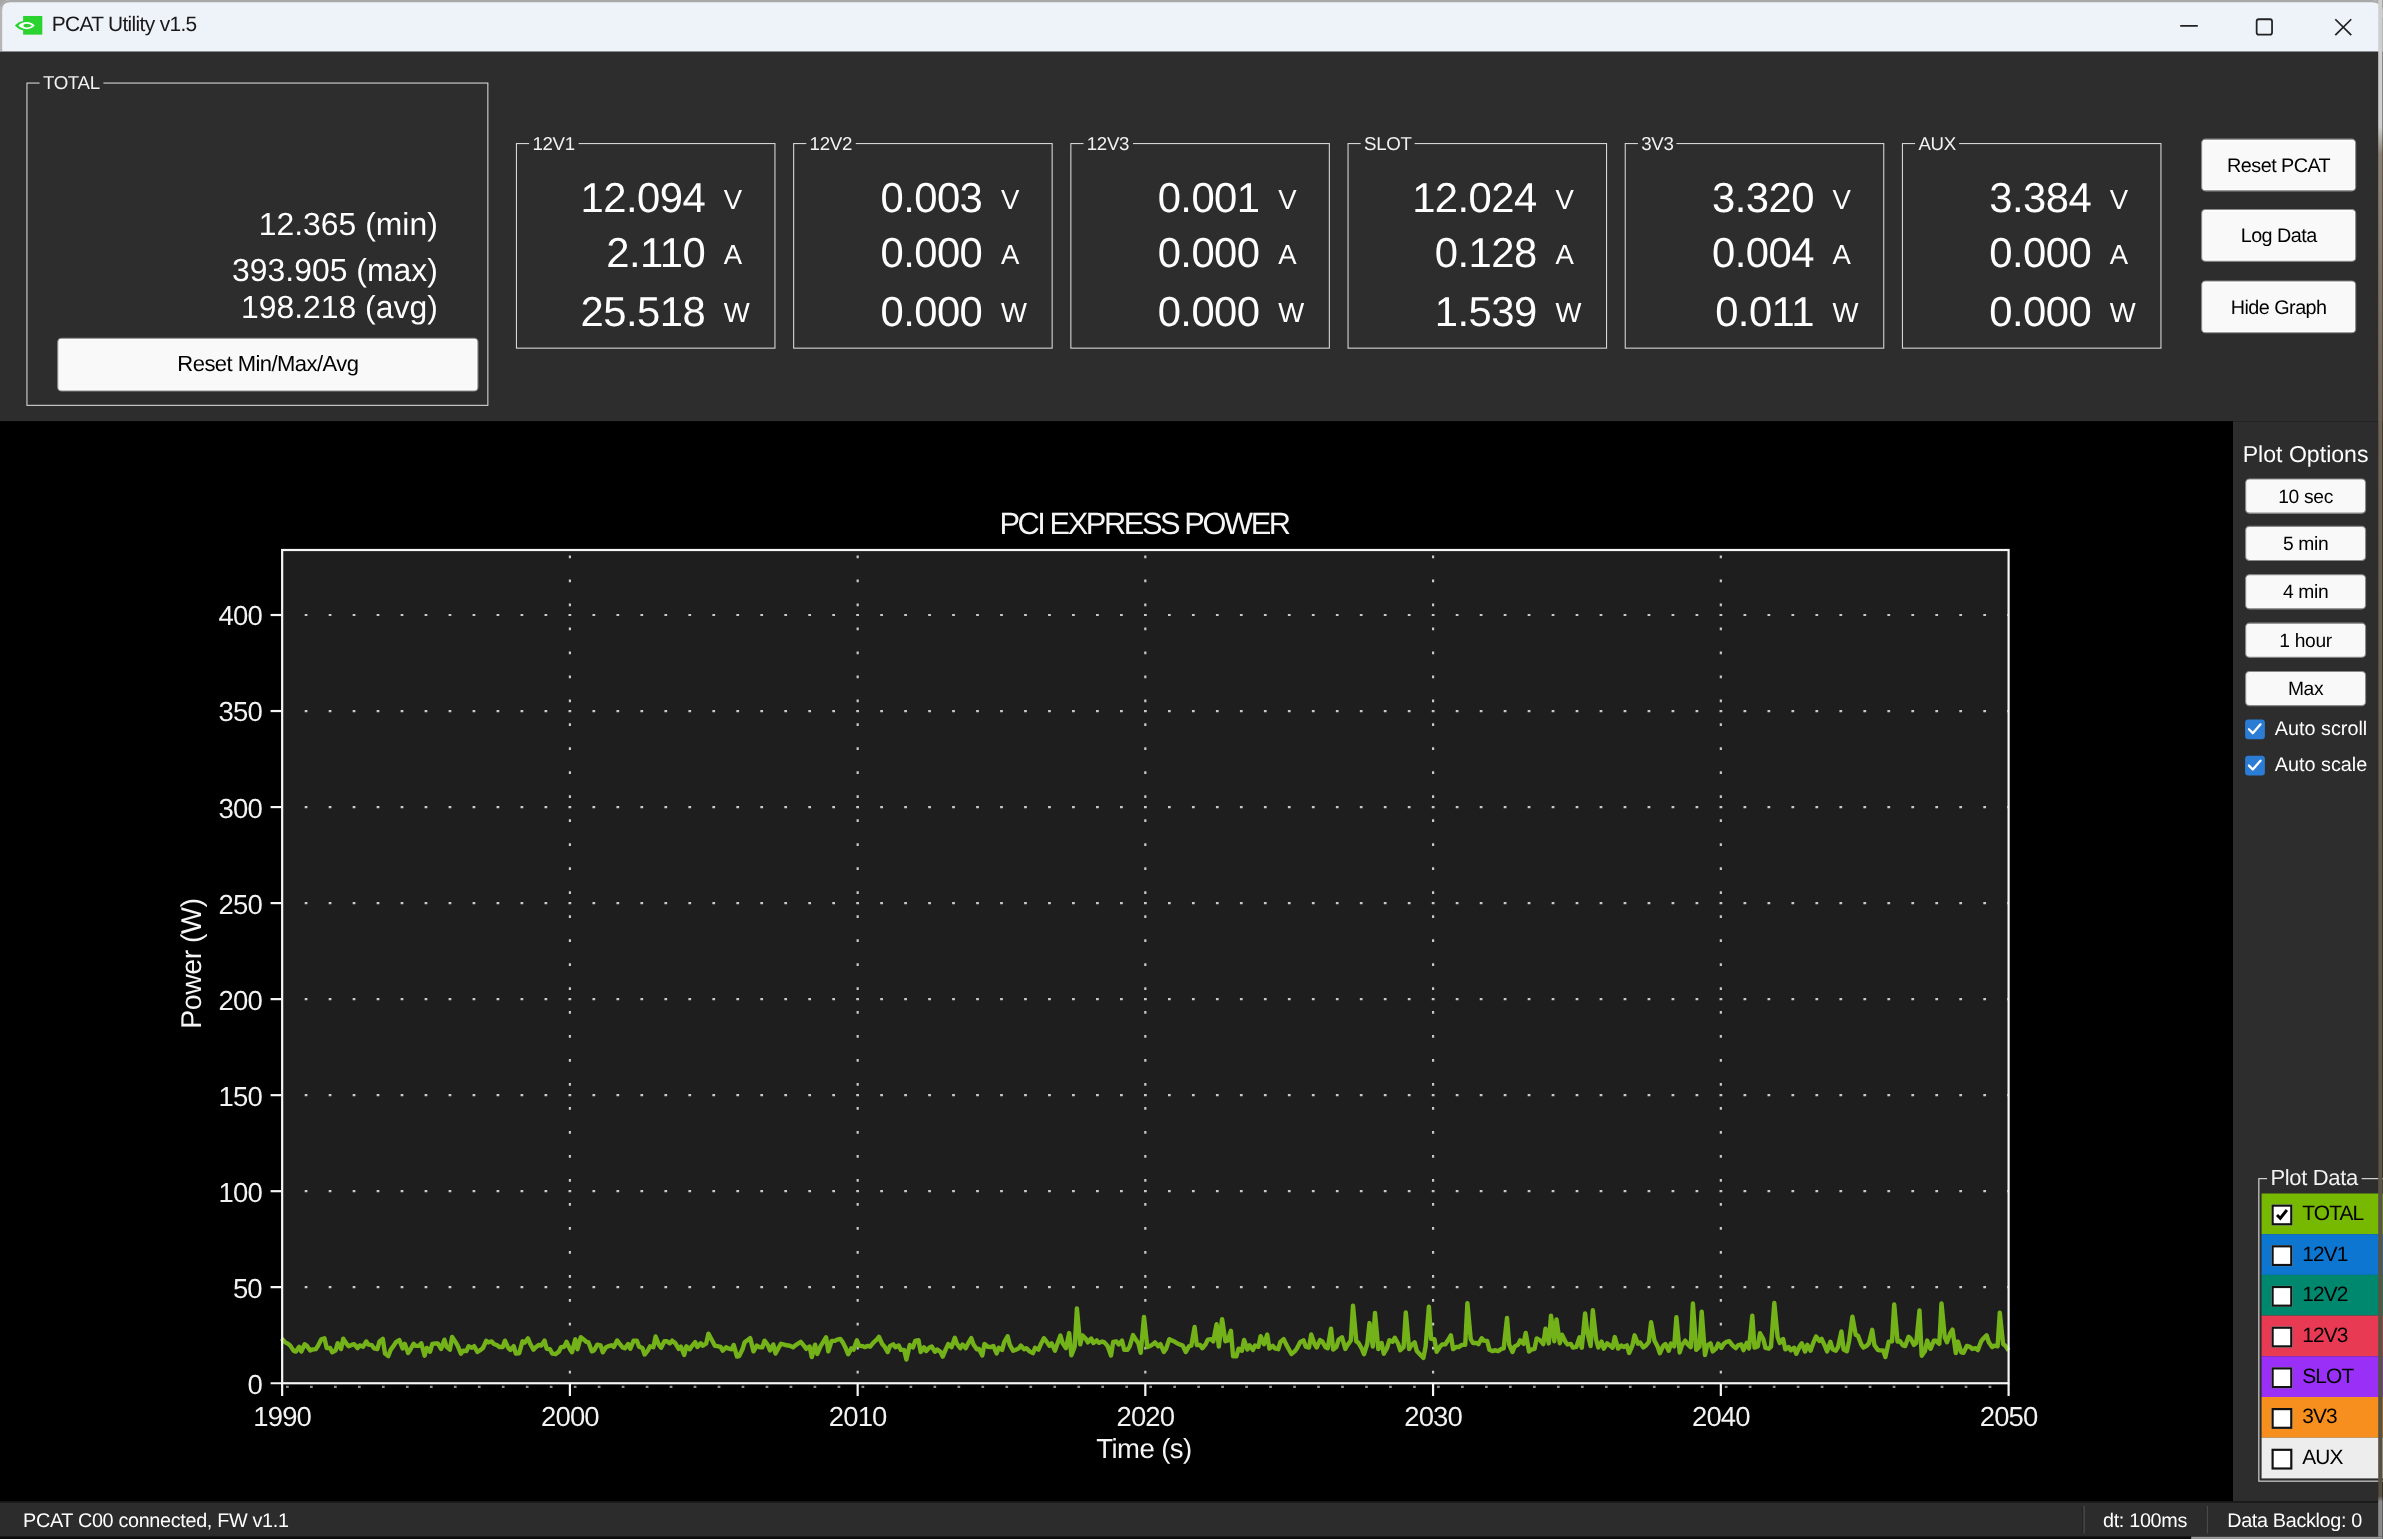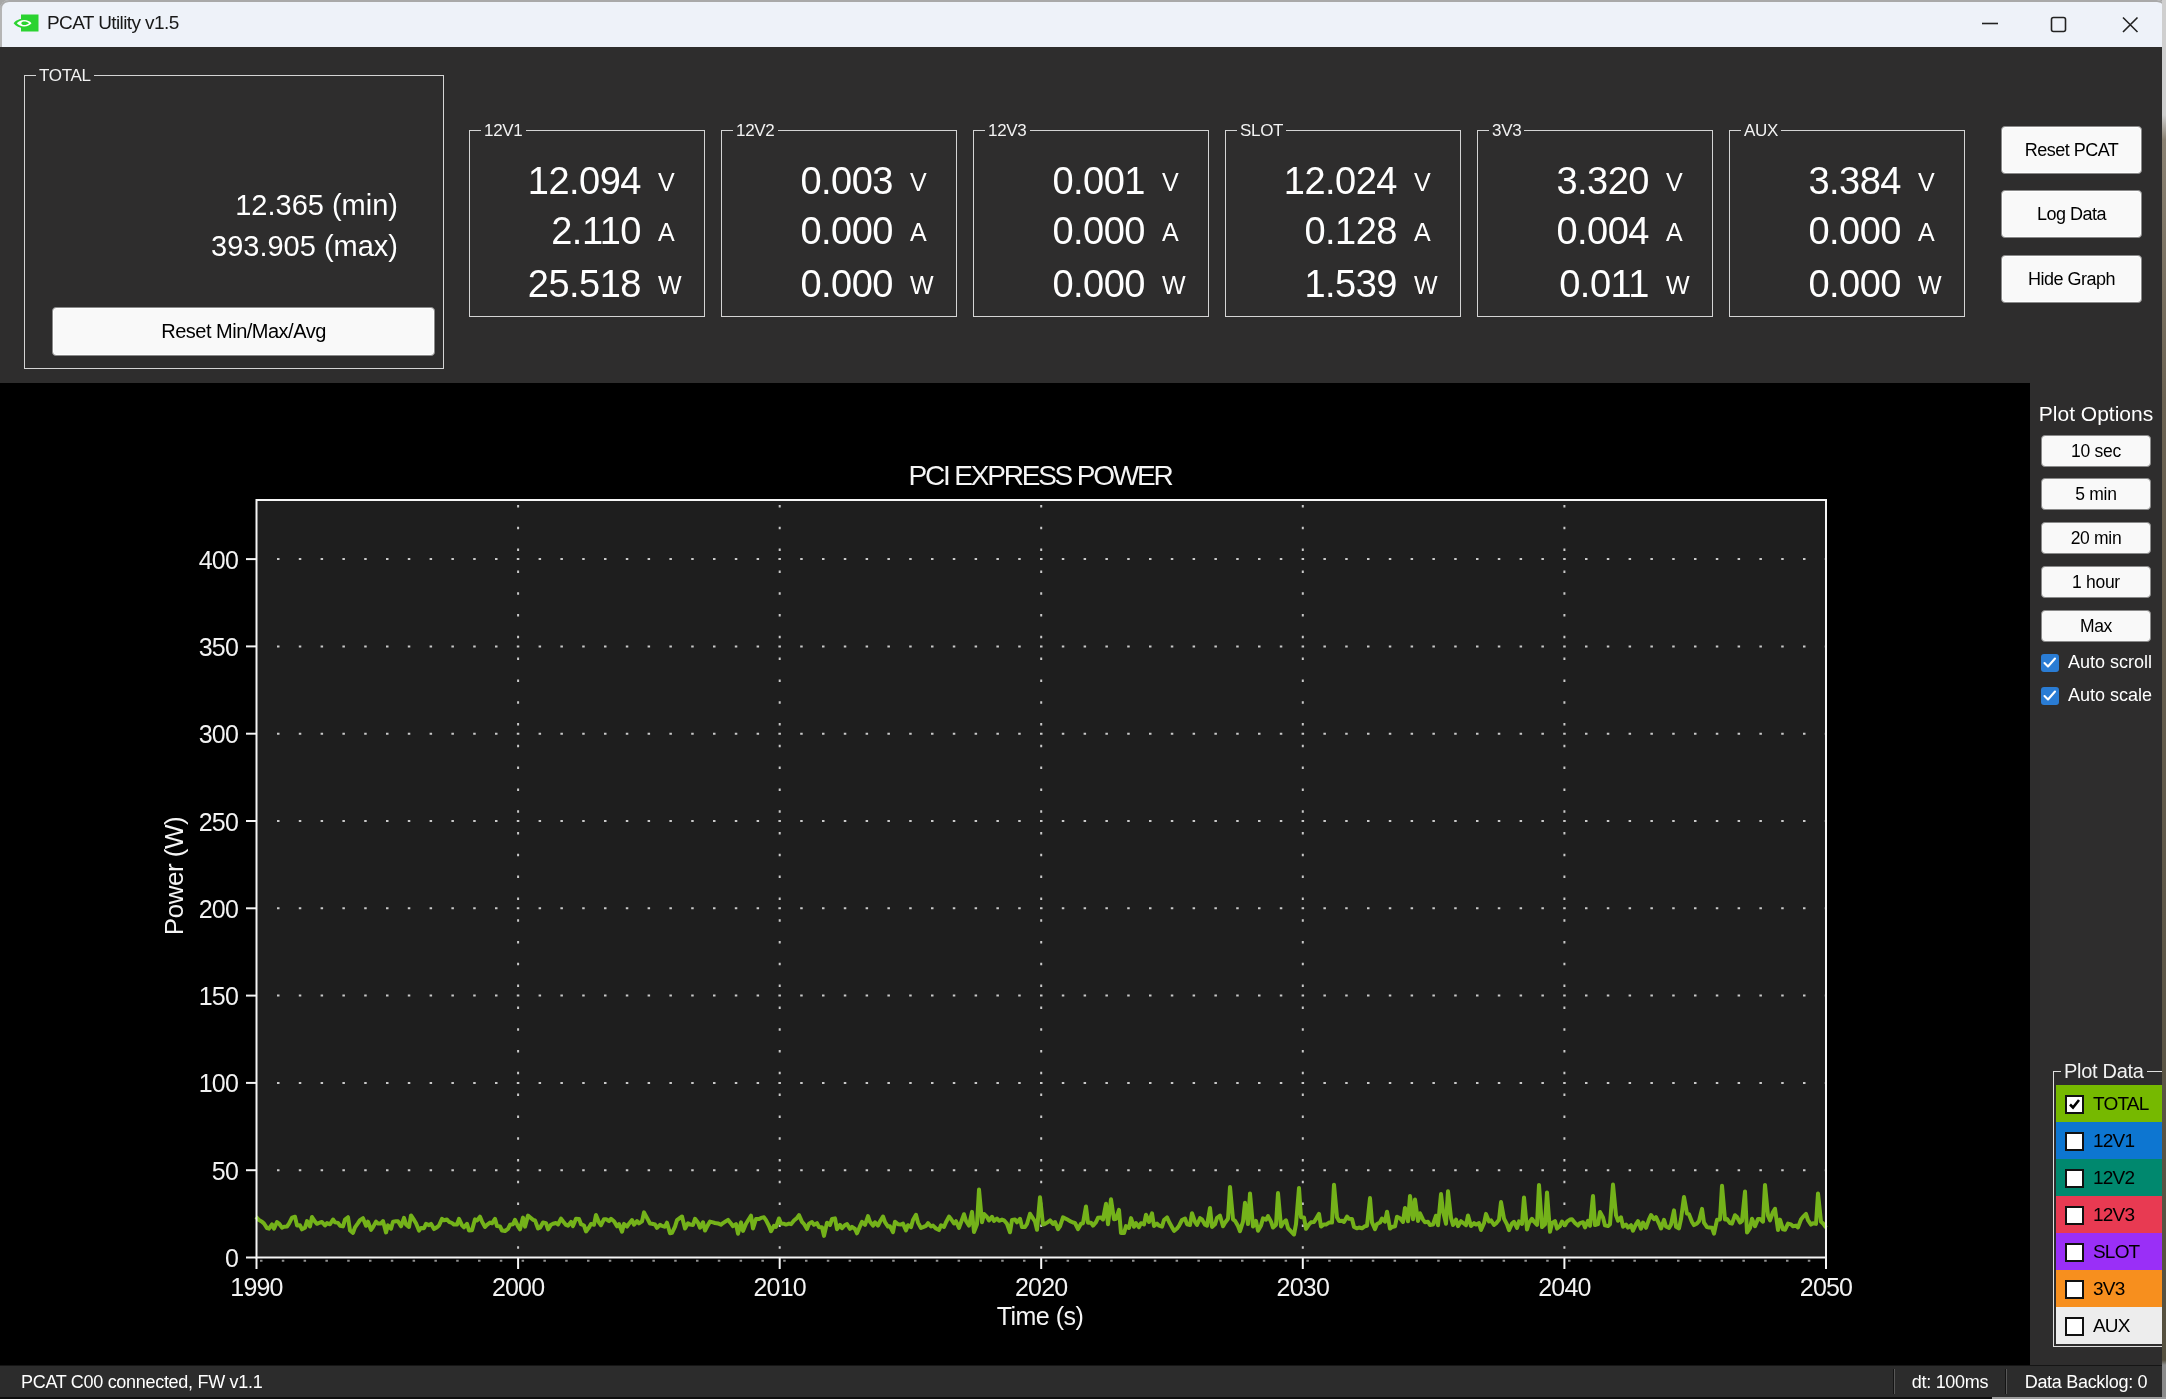--- a/index.html
+++ b/index.html
@@ -48,20 +48,21 @@
     <path d="M145 9.5 L159.5 24 M159.5 9.5 L145 24" stroke="#222" stroke-width="1.6" fill="none"></path>
   </svg>
 </div>
 
 <div class="abs" id="toppanel"></div>
 
 <div class="abs gbox" style="left:24px;top:75px;width:418px;height:292px">
   <div class="glabel" style="left:11px">TOTAL</div>
   <div class="abs" style="left:0;top:113px;width:373px;text-align:right;color:#fff;font-size:29px">12.365 (min)</div>
   <div class="abs" style="left:0;top:154px;width:373px;text-align:right;color:#fff;font-size:29px">393.905 (max)</div>
+  <div class="abs" style="left:0;top:188px;width:373px;text-align:right;color:#fff;font-size:29px">198.218 (avg)</div>
   <div class="wbtn" style="left:27px;top:231px;width:381px;height:47px;font-size:20px;letter-spacing:-0.5px">Reset Min/Max/Avg</div>
 </div>
 
 <div class="abs gbox" style="left:469px;top:130px;width:234px;height:185px">
   <div class="glabel" style="left:11px">12V1</div>
   <div class="val" style="top:29px">12.094</div>
     <div class="unit" style="top:37px">V</div>
   <div class="val" style="top:79px">2.110</div>
     <div class="unit" style="top:87px">A</div>
   <div class="val" style="top:132px">25.518</div>
@@ -176,21 +177,21 @@
   </g>
   <text x="1040" y="102" fill="#f5f5f5" font-size="28" text-anchor="middle" letter-spacing="-2.2">PCI EXPRESS POWER</text>
   <text x="183" y="493" fill="#f5f5f5" font-size="26" text-anchor="middle" transform="rotate(-90 183 493)" letter-spacing="-0.5">Power (W)</text>
   <text x="1040" y="942" fill="#f5f5f5" font-size="25" text-anchor="middle" letter-spacing="-0.5">Time (s)</text>
 </svg>
 
 <div class="abs" id="sidebar">
   <div class="abs" style="left:0;top:19px;width:132px;text-align:center;font-size:21px;color:#fff">Plot Options</div>
   <div class="sbtn" style="top:52px">10 sec</div>
   <div class="sbtn" style="top:95px">5 min</div>
-  <div class="sbtn" style="top:139px">20 min</div>
+  <div class="sbtn" style="top:139px">4 min</div>
   <div class="sbtn" style="top:183px">1 hour</div>
   <div class="sbtn" style="top:227px">Max</div>
   <div class="chk" style="top:271px">
       <svg width="14" height="12" viewBox="0 0 14 12">
         <path d="M1.5 6 L5 9.5 L12 1.5" stroke="#fff" stroke-width="2.1" fill="none" stroke-linecap="round" stroke-linejoin="round"></path>
       </svg>
     </div>
   <div class="chklbl" style="top:269px">Auto scroll</div>
   <div class="chk" style="top:304px">
       <svg width="14" height="12" viewBox="0 0 14 12">

